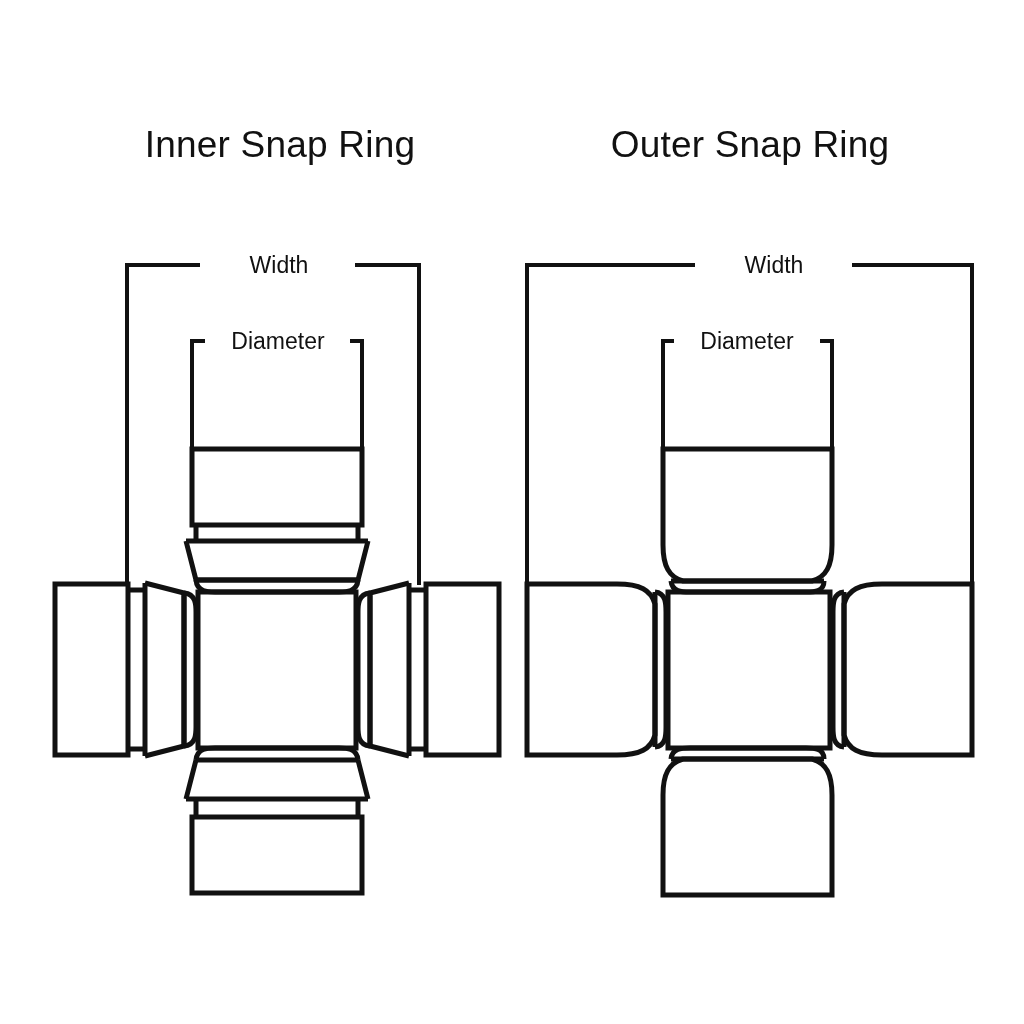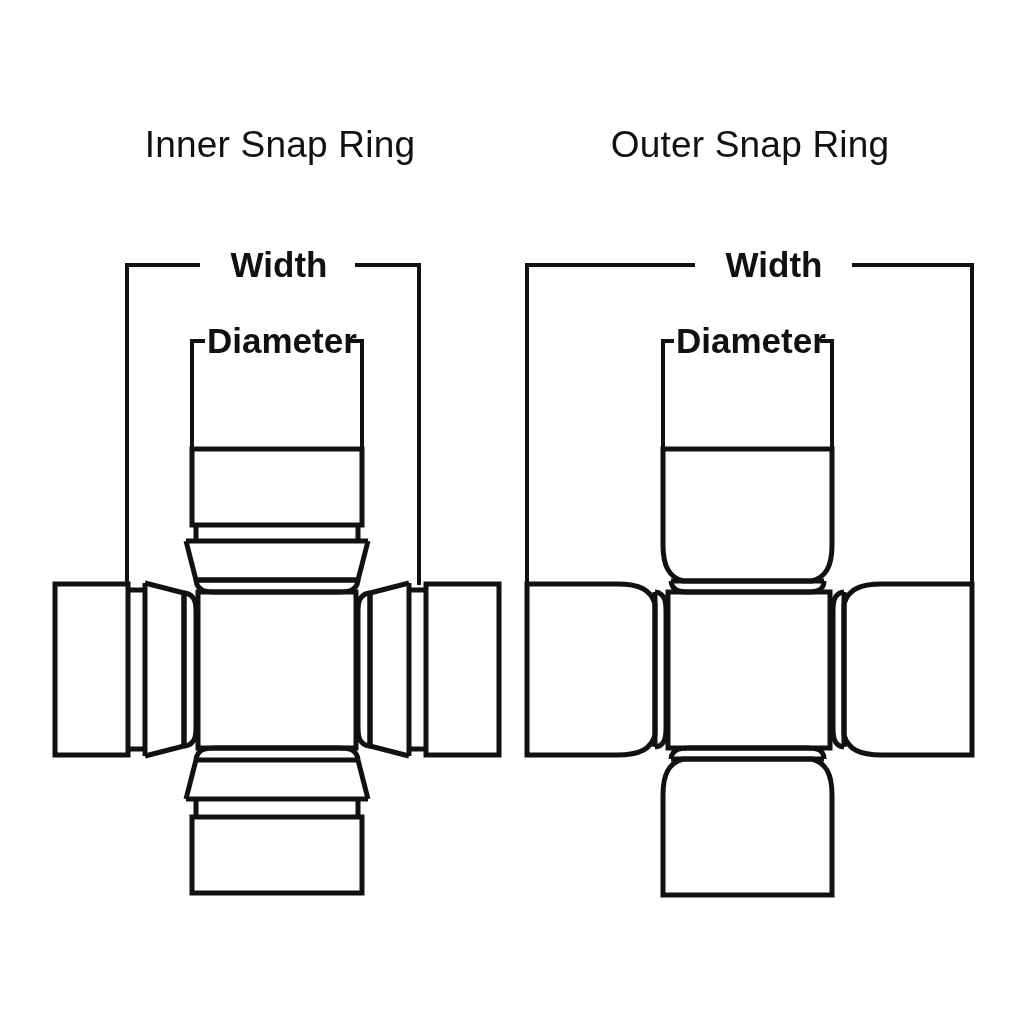--- a/index.html
+++ b/index.html
@@ -43,22 +43,22 @@
     top: 124px;
     width: 560px;
   }
   #title-outer {
     left: 470px;
     top: 124px;
     width: 560px;
   }
   .dim-label {
     position: absolute;
-    font-size: 35px;
-    font-weight: 700;
+    font-size: 23px;
+    font-weight: 400;
     color: #111111;
     white-space: nowrap;
     text-align: center;
     background: #ffffff;
     line-height: 34px;
   }
   #width-label-left  { left: 205px; top: 248px; width: 148px; }
   #diam-label-left   { left: 207px; top: 324px; width: 142px; }
   #width-label-right { left: 700px; top: 248px; width: 148px; }
   #diam-label-right  { left: 676px; top: 324px; width: 142px; }

